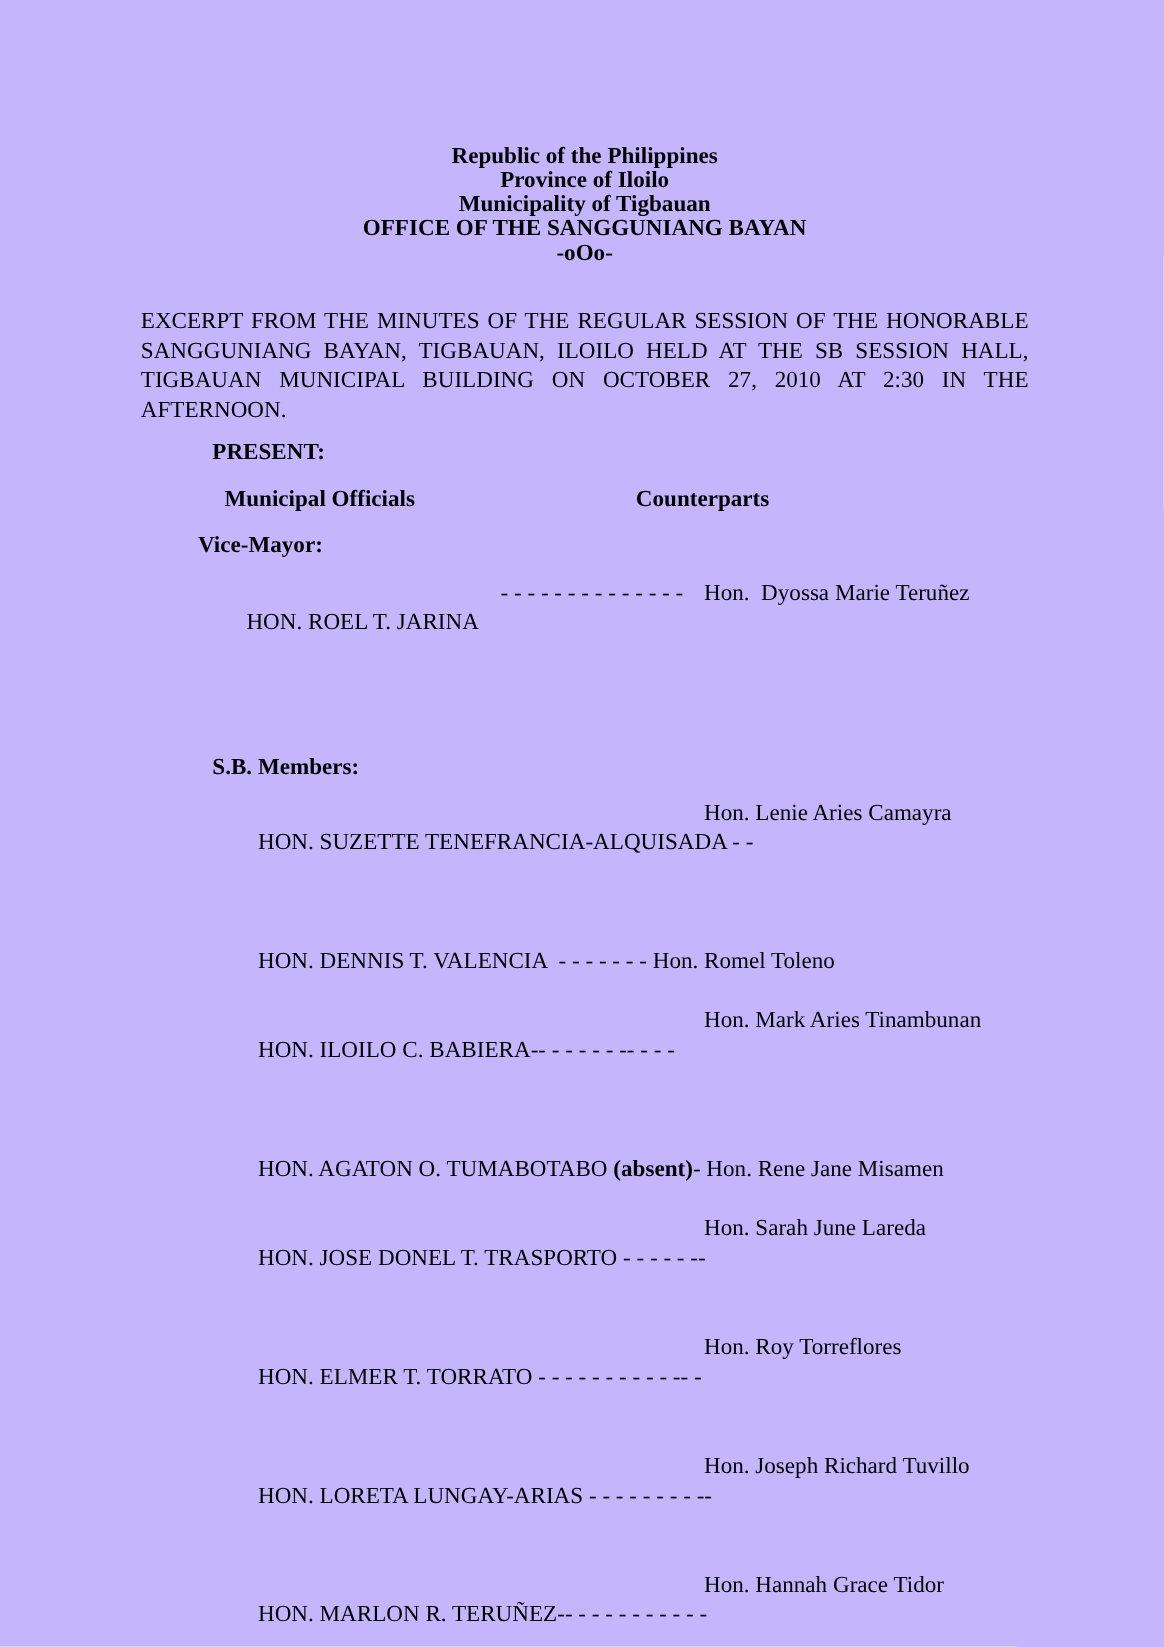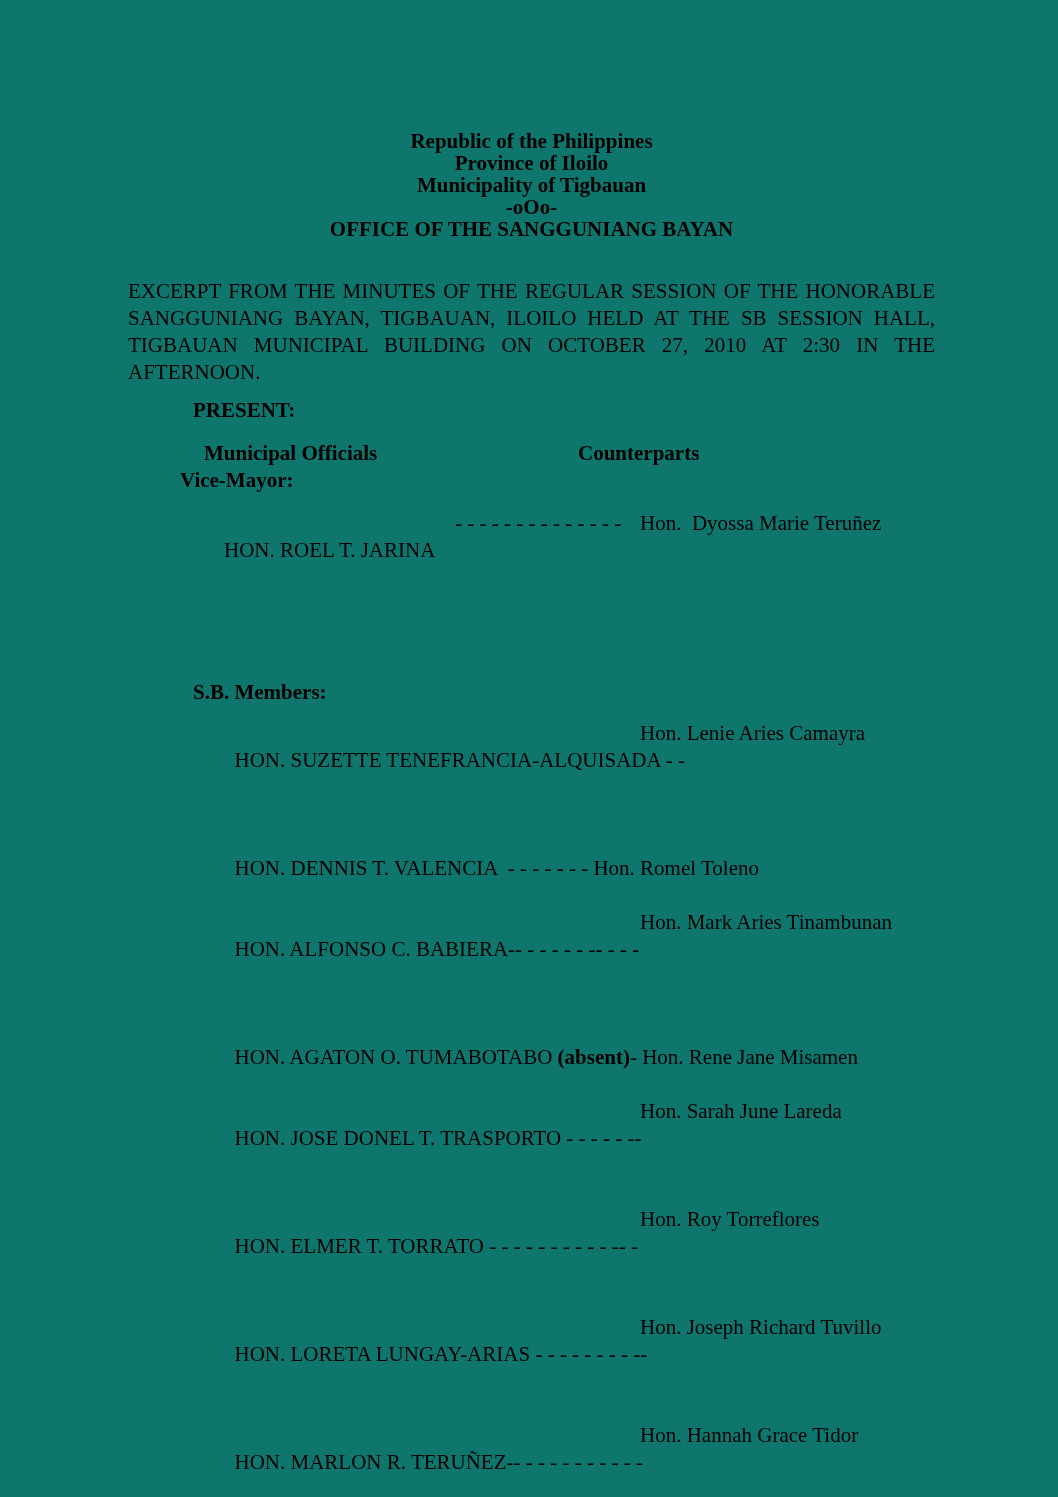--- a/index.html
+++ b/index.html
@@ -1,52 +1,52 @@
 <!DOCTYPE html>
 <html><head>
 <meta charset="utf-8">
 <style>
   html,body{margin:0;padding:0;background:#ffffff;}
   .page{
     position:relative;
     width:1058px;height:1497px;
     box-sizing:border-box;
     padding:130px 123px 0 128px;
-    background:#0f766e;color:#000;
+    background:#c4b5fd;color:#000;
     font-family:"Liberation Serif","DejaVu Serif",serif;
     font-size:21px;line-height:27px;
     overflow:hidden;
   }
   .hdr{text-align:center;font-weight:bold;line-height:22px;}
   .excerpt{margin-top:38px;text-align:justify;}
   .bi{font-weight:bold;}
   .lbl-present{margin-top:11px;padding-left:65px;}
   .cols{position:relative;margin-top:16px;}
   .col-left{display:inline-block;margin-left:76px;}
   .col-right{position:absolute;left:450px;top:0;}
-  .lbl-vm{padding-left:52px;}
+  .lbl-vm{margin-top:15px;padding-left:52px;}
   .row{position:relative;padding-left:75px;white-space:pre-wrap;}
   .row .abs{position:absolute;top:0;white-space:pre;}
   .r-dash-jarina{left:327px;}
   .r-cp{left:512px;}
   .mt16{margin-top:16px;}
-  .lbl-sb{margin-top:34px;padding-left:65px;}
+  .lbl-sb{margin-top:24px;padding-left:65px;}
   .sbrows{margin-top:14px;}
 </style>
 </head>
 <body>
 
 <div class="page">
 
   <div class="hdr">
     <div>Republic of the Philippines</div>
     <div>Province of Iloilo</div>
     <div>Municipality of Tigbauan</div>
+    <div>OFFICE OF THE SANGGUNIANG BAYAN</div>
     <div>-oOo-</div>
-    <div>OFFICE OF THE SANGGUNIANG BAYAN</div>
   </div>
 
   <div class="excerpt">EXCERPT FROM THE MINUTES OF THE REGULAR SESSION OF THE HONORABLE SANGGUNIANG  BAYAN, TIGBAUAN, ILOILO HELD AT THE SB SESSION HALL, TIGBAUAN MUNICIPAL BUILDING ON OCTOBER 27, 2010 AT 2:30 IN THE AFTERNOON.</div>
 
   <div class="lbl-present bi">PRESENT:</div>
 
   <div class="cols">
     <span class="col-left bi">Municipal Officials</span>
     <span class="col-right bi">Counterparts</span>
   </div>
@@ -63,21 +63,21 @@
 
   <div class="sbrows">
     <div class="row">
       <span>HON. SUZETTE TENEFRANCIA-ALQUISADA</span><span> - - </span>
       <span class="abs r-cp">Hon. Lenie Aries Camayra</span>
     </div>
     <div class="row">
       <span>HON. DENNIS T. VALENCIA</span><span>  - - - - - - - </span><span>Hon. Romel Toleno</span>
     </div>
     <div class="row">
-      <span>HON. ALFONSO C. BABIERA-</span><span>- - - - - - -- - - - </span>
+      <span>HON. ILOILO C. BABIERA-</span><span>- - - - - - -- - - - </span>
       <span class="abs r-cp">Hon. Mark Aries Tinambunan</span>
     </div>
     <div class="row">
       <span>HON. AGATON O. TUMABOTABO </span><span class="bi">(absent)</span><span>- </span><span>Hon. Rene Jane Misamen</span>
     </div>
     <div class="row">
       <span>HON. JOSE DONEL T. TRASPORTO</span><span> - - - - - --</span>
       <span class="abs r-cp">Hon. Sarah June Lareda</span>
     </div>
     <div class="row">

